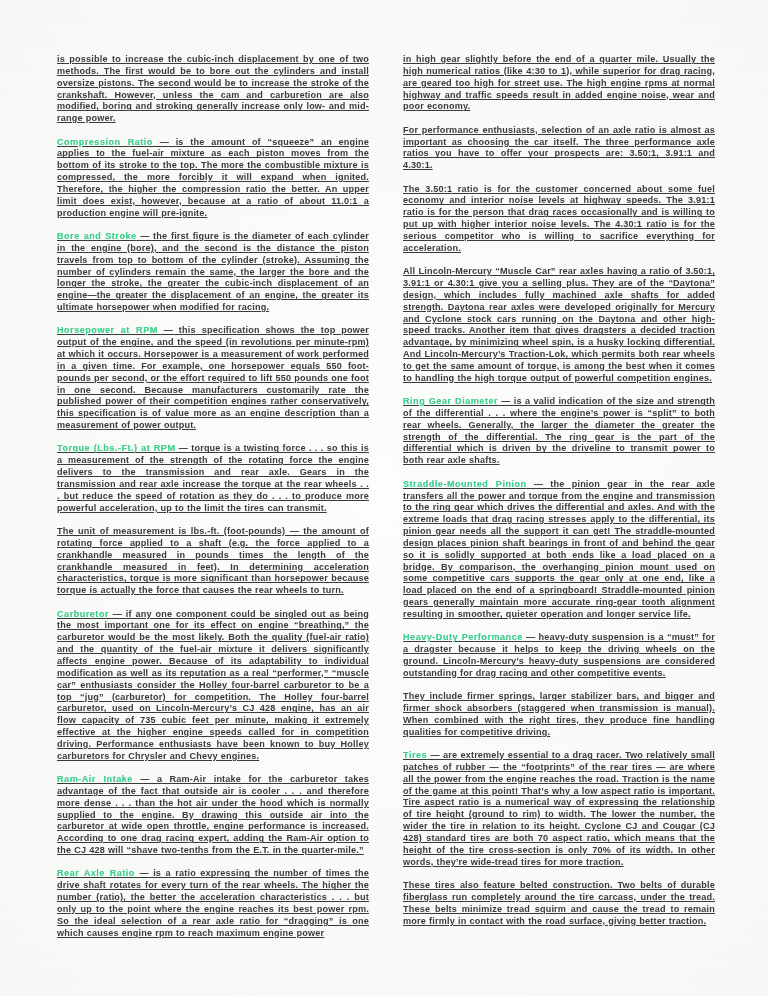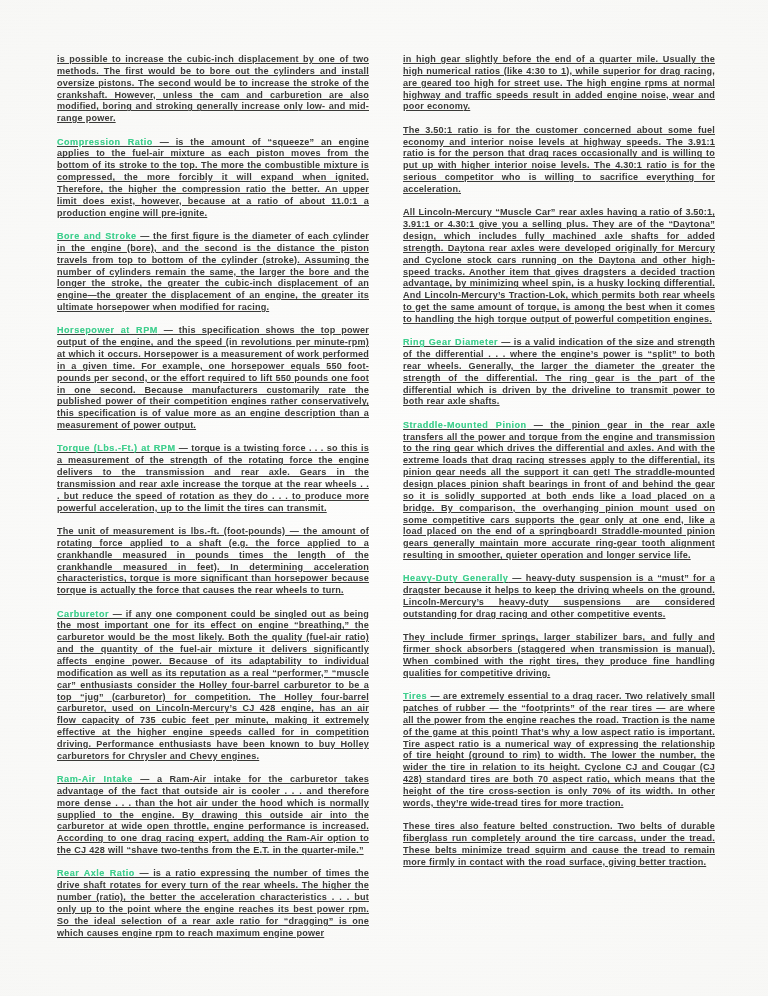--- a/index.html
+++ b/index.html
@@ -83,25 +83,26 @@
         <p class="para"><span class="term">Bore and Stroke</span><span class="rest"> — the first figure is the diameter of each cylinder in the engine (bore), and the second is the distance the piston travels from top to bottom of the cylinder (stroke). Assuming the number of cylinders remain the same, the larger the bore and the longer the stroke, the greater the cubic-inch displacement of an engine—the greater the displacement of an engine, the greater its ultimate horsepower when modified for racing.</span></p>
         <p class="para"><span class="term">Horsepower at RPM</span><span class="rest"> — this specification shows the top power output of the engine, and the speed (in revolutions per minute-rpm) at which it occurs. Horsepower is a measurement of work performed in a given time. For example, one horsepower equals 550 foot-pounds per second, or the effort required to lift 550 pounds one foot in one second. Because manufacturers customarily rate the published power of their competition engines rather conservatively, this specification is of value more as an engine description than a measurement of power output.</span></p>
         <p class="para"><span class="term">Torque (Lbs.-Ft.) at RPM</span><span class="rest"> — torque is a twisting force . . . so this is a measurement of the strength of the rotating force the engine delivers to the transmission and rear axle. Gears in the transmission and rear axle increase the torque at the rear wheels . . . but reduce the speed of rotation as they do . . . to produce more powerful acceleration, up to the limit the tires can transmit.</span></p>
         <p class="para"><span class="rest">The unit of measurement is lbs.-ft. (foot-pounds) — the amount of rotating force applied to a shaft (e.g. the force applied to a crankhandle measured in pounds times the length of the crankhandle measured in feet). In determining acceleration characteristics, torque is more significant than horsepower because torque is actually the force that causes the rear wheels to turn.</span></p>
         <p class="para"><span class="term">Carburetor</span><span class="rest"> — if any one component could be singled out as being the most important one for its effect on engine “breathing,” the carburetor would be the most likely. Both the quality (fuel-air ratio) and the quantity of the fuel-air mixture it delivers significantly affects engine power. Because of its adaptability to individual modification as well as its reputation as a real “performer,” “muscle car” enthusiasts consider the Holley four-barrel carburetor to be a top “jug” (carburetor) for competition. The Holley four-barrel carburetor, used on Lincoln-Mercury’s CJ 428 engine, has an air flow capacity of 735 cubic feet per minute, making it extremely effective at the higher engine speeds called for in competition driving. Performance enthusiasts have been known to buy Holley carburetors for Chrysler and Chevy engines.</span></p>
         <p class="para"><span class="term">Ram-Air Intake</span><span class="rest"> — a Ram-Air intake for the carburetor takes advantage of the fact that outside air is cooler . . . and therefore more dense . . . than the hot air under the hood which is normally supplied to the engine. By drawing this outside air into the carburetor at wide open throttle, engine performance is increased. According to one drag racing expert, adding the Ram-Air option to the CJ 428 will “shave two-tenths from the E.T. in the quarter-mile.”</span></p>
         <p class="para"><span class="term">Rear Axle Ratio</span><span class="rest"> — is a ratio expressing the number of times the drive shaft rotates for every turn of the rear wheels. The higher the number (ratio), the better the acceleration characteristics . . . but only up to the point where the engine reaches its best power rpm. So the ideal selection of a rear axle ratio for “dragging” is one which causes engine rpm to reach maximum engine power</span></p>
       </div>
     <div class="column" id="right-column">
         <p class="para"><span class="rest">in high gear slightly before the end of a quarter mile. Usually the high numerical ratios (like 4:30 to 1), while superior for drag racing, are geared too high for street use. The high engine rpms at normal highway and traffic speeds result in added engine noise, wear and poor economy.</span></p>
+        <p class="para"><span class="rest">For performance enthusiasts, selection of an axle ratio is almost as important as choosing the car itself. The three performance axle ratios you have to offer your prospects are: 3.50:1, 3.91:1 and 4.30:1.</span></p>
         <p class="para"><span class="rest">The 3.50:1 ratio is for the customer concerned about some fuel economy and interior noise levels at highway speeds. The 3.91:1 ratio is for the person that drag races occasionally and is willing to put up with higher interior noise levels. The 4.30:1 ratio is for the serious competitor who is willing to sacrifice everything for acceleration.</span></p>
         <p class="para"><span class="rest">All Lincoln-Mercury “Muscle Car” rear axles having a ratio of 3.50:1, 3.91:1 or 4.30:1 give you a selling plus. They are of the “Daytona” design, which includes fully machined axle shafts for added strength. Daytona rear axles were developed originally for Mercury and Cyclone stock cars running on the Daytona and other high-speed tracks. Another item that gives dragsters a decided traction advantage, by minimizing wheel spin, is a husky locking differential. And Lincoln-Mercury’s Traction-Lok, which permits both rear wheels to get the same amount of torque, is among the best when it comes to handling the high torque output of powerful competition engines.</span></p>
         <p class="para"><span class="term">Ring Gear Diameter</span><span class="rest"> — is a valid indication of the size and strength of the differential . . . where the engine’s power is “split” to both rear wheels. Generally, the larger the diameter the greater the strength of the differential. The ring gear is the part of the differential which is driven by the driveline to transmit power to both rear axle shafts.</span></p>
         <p class="para"><span class="term">Straddle-Mounted Pinion</span><span class="rest"> — the pinion gear in the rear axle transfers all the power and torque from the engine and transmission to the ring gear which drives the differential and axles. And with the extreme loads that drag racing stresses apply to the differential, its pinion gear needs all the support it can get! The straddle-mounted design places pinion shaft bearings in front of and behind the gear so it is solidly supported at both ends like a load placed on a bridge. By comparison, the overhanging pinion mount used on some competitive cars supports the gear only at one end, like a load placed on the end of a springboard! Straddle-mounted pinion gears generally maintain more accurate ring-gear tooth alignment resulting in smoother, quieter operation and longer service life.</span></p>
-        <p class="para"><span class="term">Heavy-Duty Generally</span><span class="rest"> — heavy-duty suspension is a “must” for a dragster because it helps to keep the driving wheels on the ground. Lincoln-Mercury’s heavy-duty suspensions are considered outstanding for drag racing and other competitive events.</span></p>
-        <p class="para"><span class="rest">They include firmer springs, larger stabilizer bars, and fully and firmer shock absorbers (staggered when transmission is manual). When combined with the right tires, they produce fine handling qualities for competitive driving.</span></p>
+        <p class="para"><span class="term">Heavy-Duty Performance</span><span class="rest"> — heavy-duty suspension is a “must” for a dragster because it helps to keep the driving wheels on the ground. Lincoln-Mercury’s heavy-duty suspensions are considered outstanding for drag racing and other competitive events.</span></p>
+        <p class="para"><span class="rest">They include firmer springs, larger stabilizer bars, and bigger and firmer shock absorbers (staggered when transmission is manual). When combined with the right tires, they produce fine handling qualities for competitive driving.</span></p>
         <p class="para"><span class="term">Tires</span><span class="rest"> — are extremely essential to a drag racer. Two relatively small patches of rubber — the “footprints” of the rear tires — are where all the power from the engine reaches the road. Traction is the name of the game at this point! That’s why a low aspect ratio is important. Tire aspect ratio is a numerical way of expressing the relationship of tire height (ground to rim) to width. The lower the number, the wider the tire in relation to its height. Cyclone CJ and Cougar (CJ 428) standard tires are both 70 aspect ratio, which means that the height of the tire cross-section is only 70% of its width. In other words, they’re wide-tread tires for more traction.</span></p>
         <p class="para"><span class="rest">These tires also feature belted construction. Two belts of durable fiberglass run completely around the tire carcass, under the tread. These belts minimize tread squirm and cause the tread to remain more firmly in contact with the road surface, giving better traction.</span></p>
       </div>
 
   </div>
   <div id="scan-noise"></div>
 </div>
 
 </body></html>

